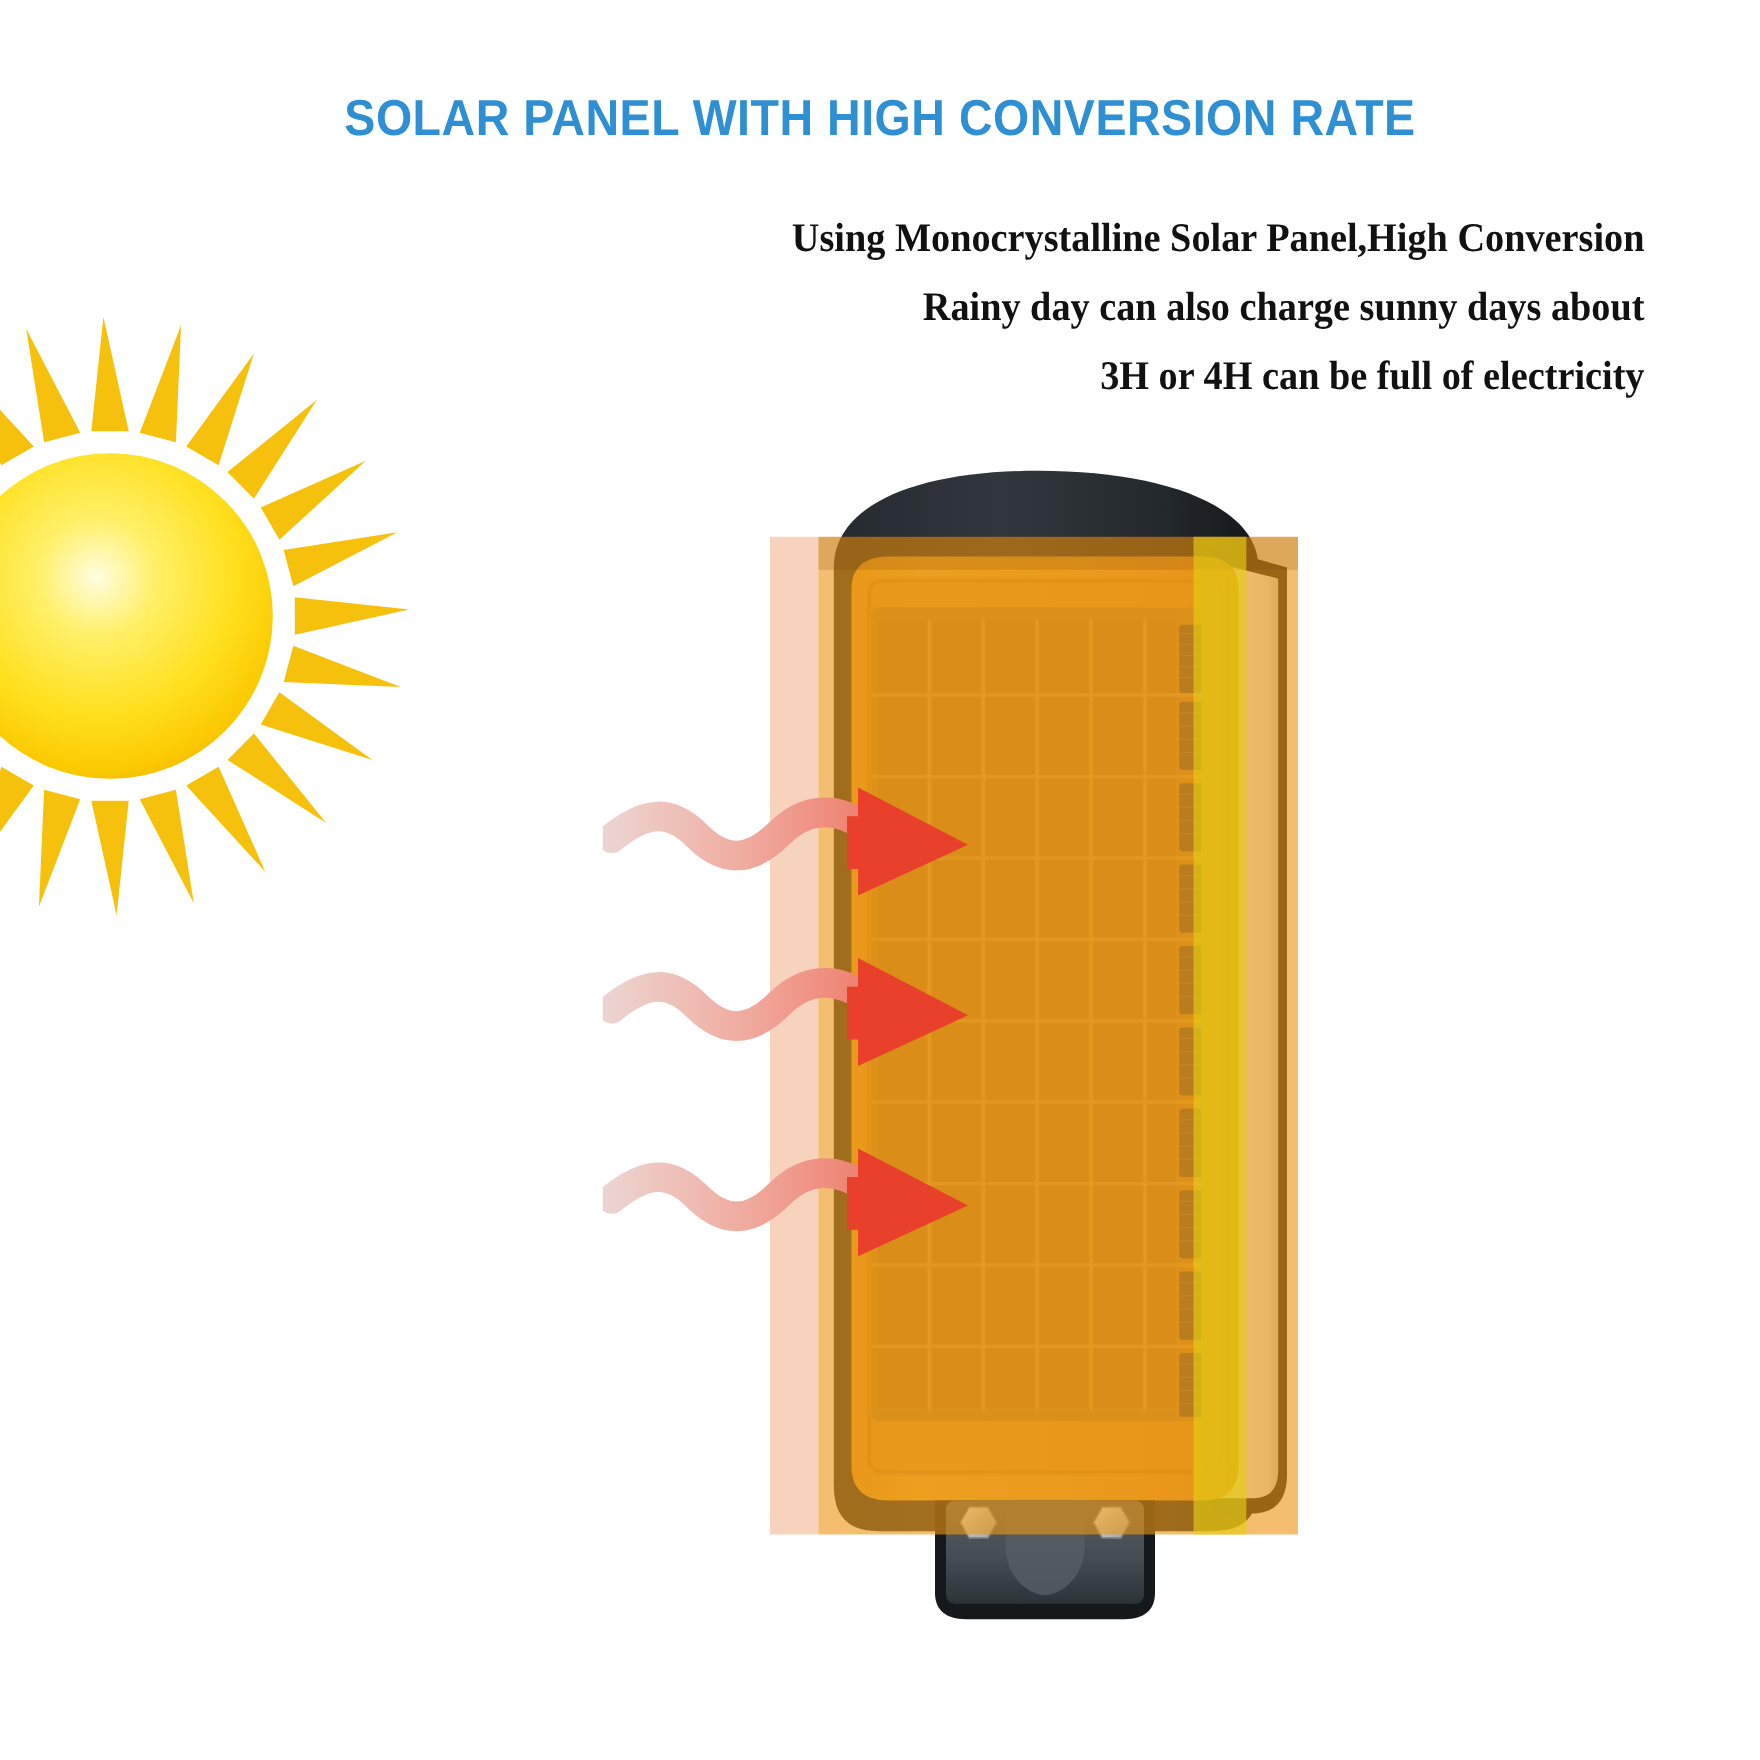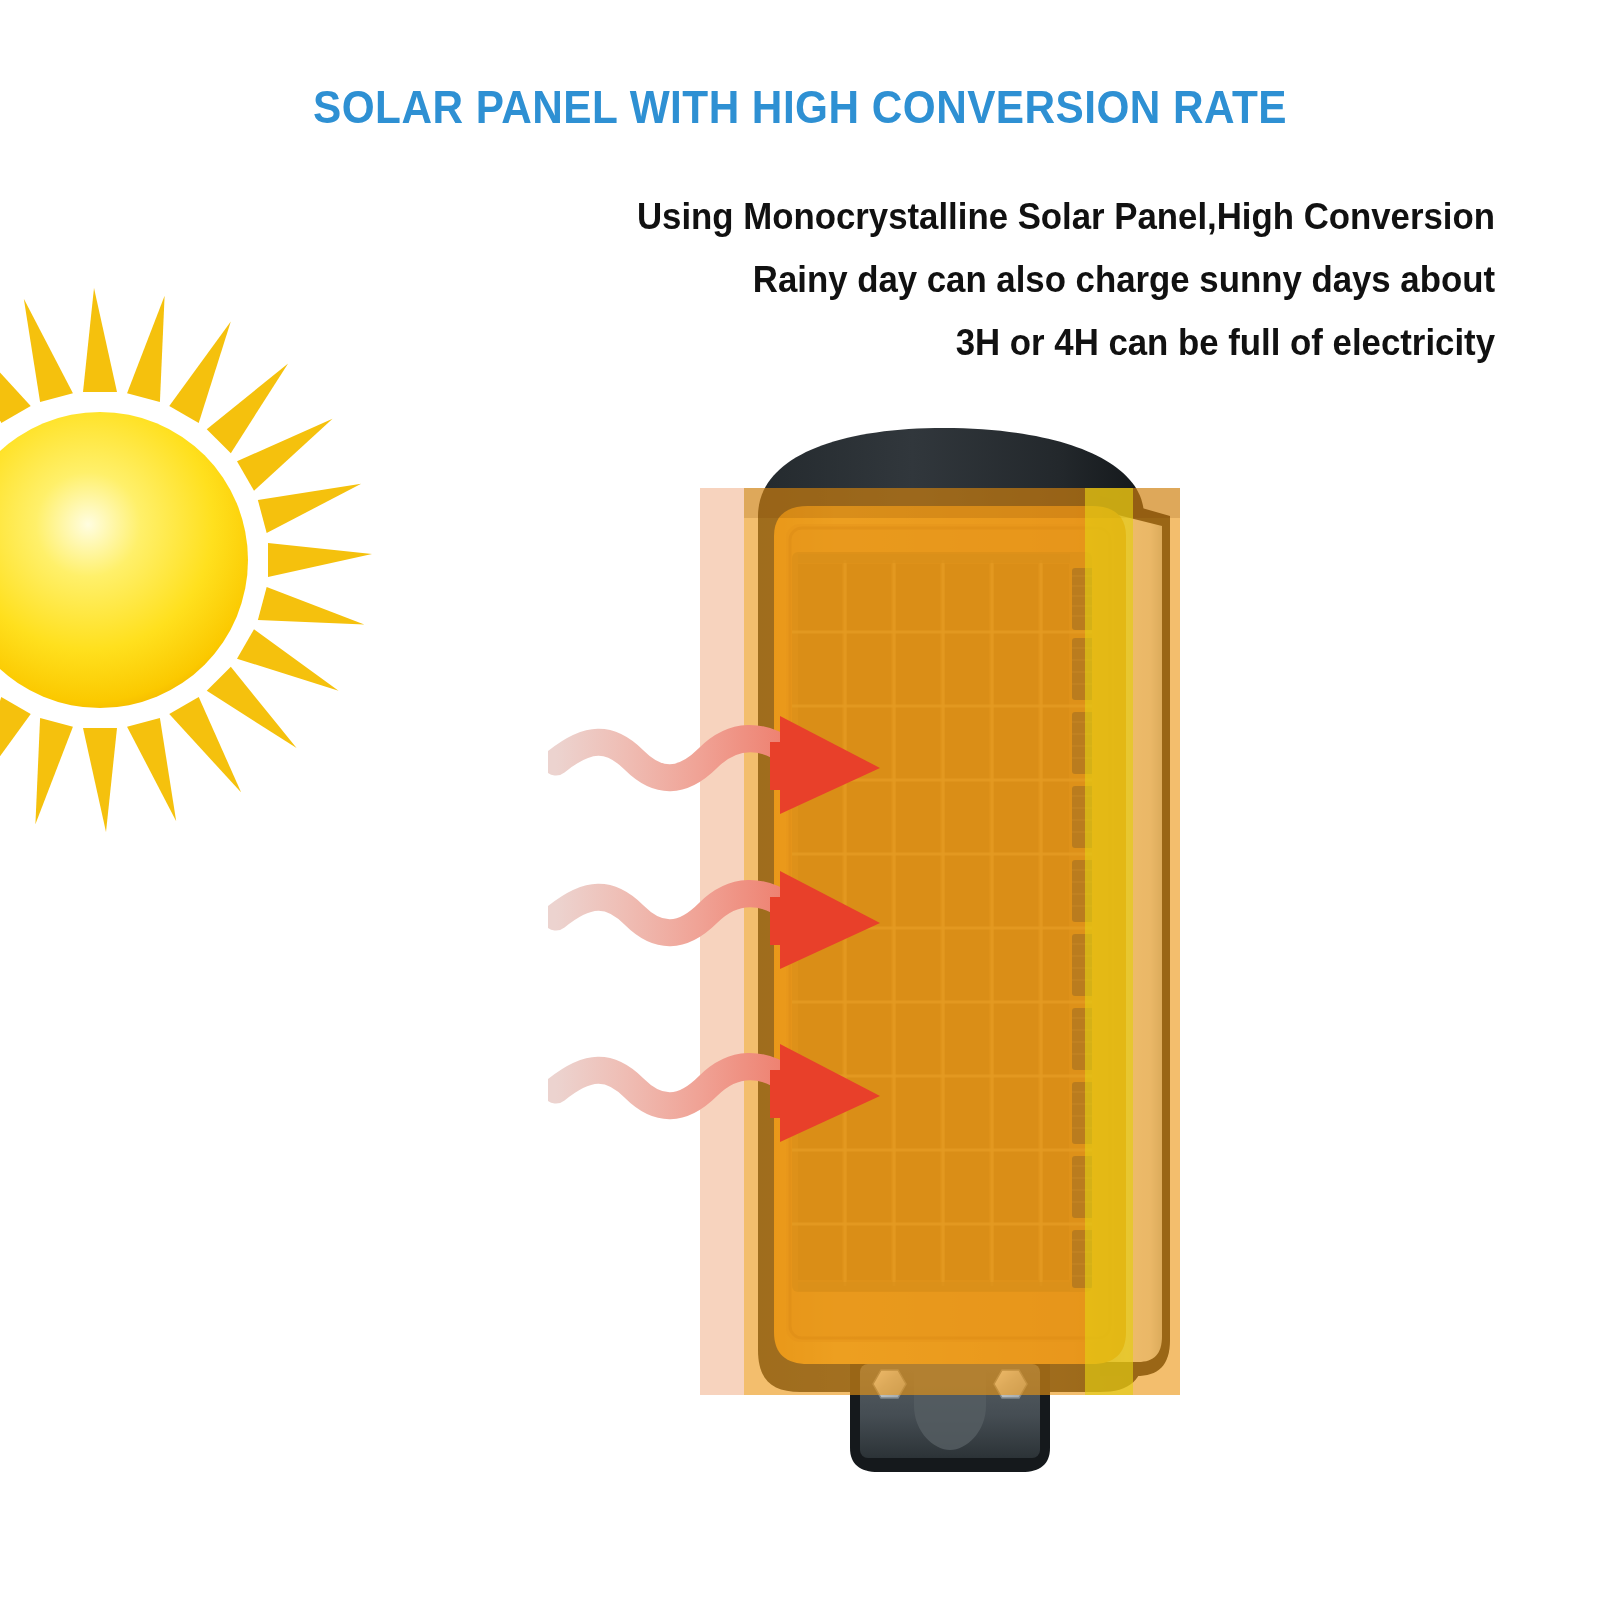--- a/index.html
+++ b/index.html
@@ -22,20 +22,21 @@
     white-space:nowrap;
   }
   .subblock{
     position:absolute; left:0; top:185px; width:1600px;
     text-align:right;
     padding-right:105px;
     box-sizing:border-box;
     color:#111111;
     font-size:37px; font-weight:bold;
     line-height:63px;
+    font-family:Liberation Serif, serif;
   }
   .subline{ display:block; transform:scaleX(0.94); transform-origin:right center; white-space:nowrap;}
 
   
   #sun{ position:absolute; left:-200px; top:260px; width:580px; height:600px;}
   #sun svg{display:block;}
 
   
   #lamp{ position:absolute; left:700px; top:420px; width:520px; height:1090px;}
   #lamp svg{display:block;}

